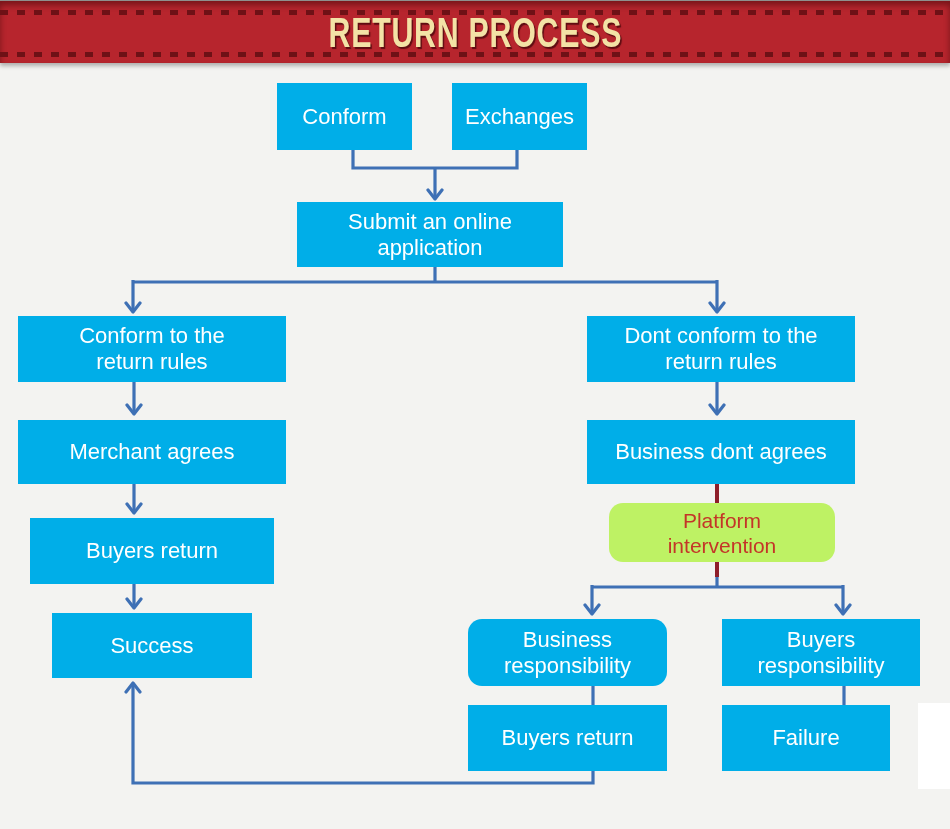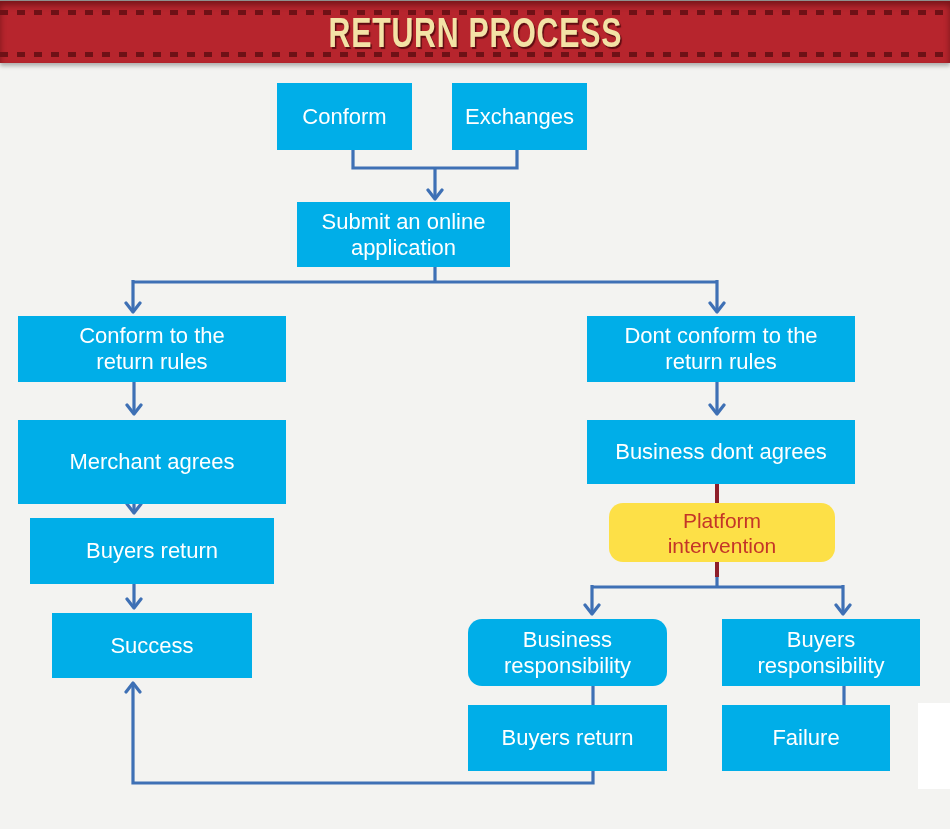--- a/index.html
+++ b/index.html
@@ -67,21 +67,21 @@
     display: flex;
     align-items: center;
     justify-content: center;
     text-align: center;
     font-size: 22px;
     line-height: 26px;
     white-space: pre-line;
     box-sizing: border-box;
   }
   .node.highlight {
-    background: #fde047;
+    background: #bef264;
     color: #c43528;
     border-radius: 14px;
     font-size: 21px;
     line-height: 25px;
   }
   .bg-patch {
     position: absolute;
     background: #ffffff;
   }
 </style>
@@ -141,31 +141,31 @@
   <div class="bg-patch" style="left:918px; top:703px; width:32px; height:86px;"></div>
 
   <div class="node" style="left:277px; top:83px; width:135px; height:67px;">
     <span>Conform</span>
   </div>
 
   <div class="node" style="left:452px; top:83px; width:135px; height:67px;">
     <span>Exchanges</span>
   </div>
 
-  <div class="node" style="left:297px; top:202px; width:213px; height:65px;">
+  <div class="node" style="left:297px; top:202px; width:266px; height:65px;">
     <span>Submit an online
 application</span>
   </div>
 
   <div class="node" style="left:18px; top:316px; width:268px; height:66px;">
     <span>Conform to the
 return rules</span>
   </div>
 
-  <div class="node" style="left:18px; top:420px; width:268px; height:84px;">
+  <div class="node" style="left:18px; top:420px; width:268px; height:64px;">
     <span>Merchant agrees</span>
   </div>
 
   <div class="node" style="left:30px; top:518px; width:244px; height:66px;">
     <span>Buyers return</span>
   </div>
 
   <div class="node" style="left:52px; top:613px; width:200px; height:65px;">
     <span>Success</span>
   </div>

